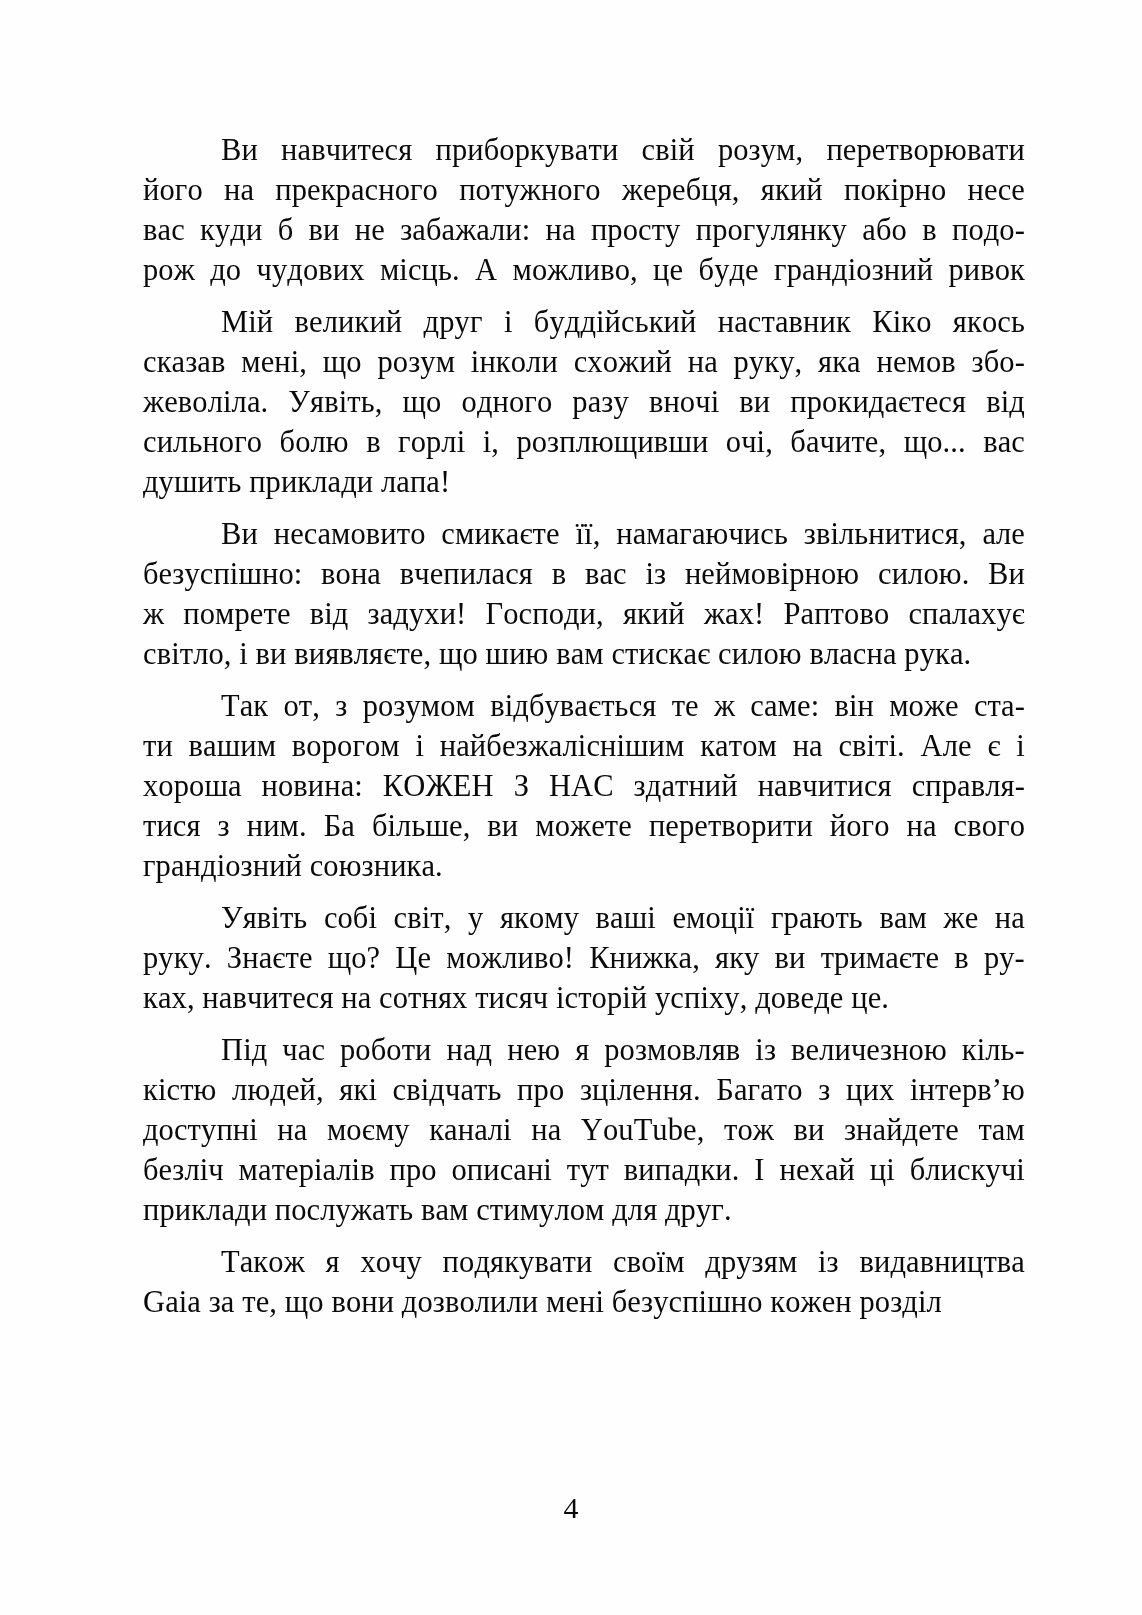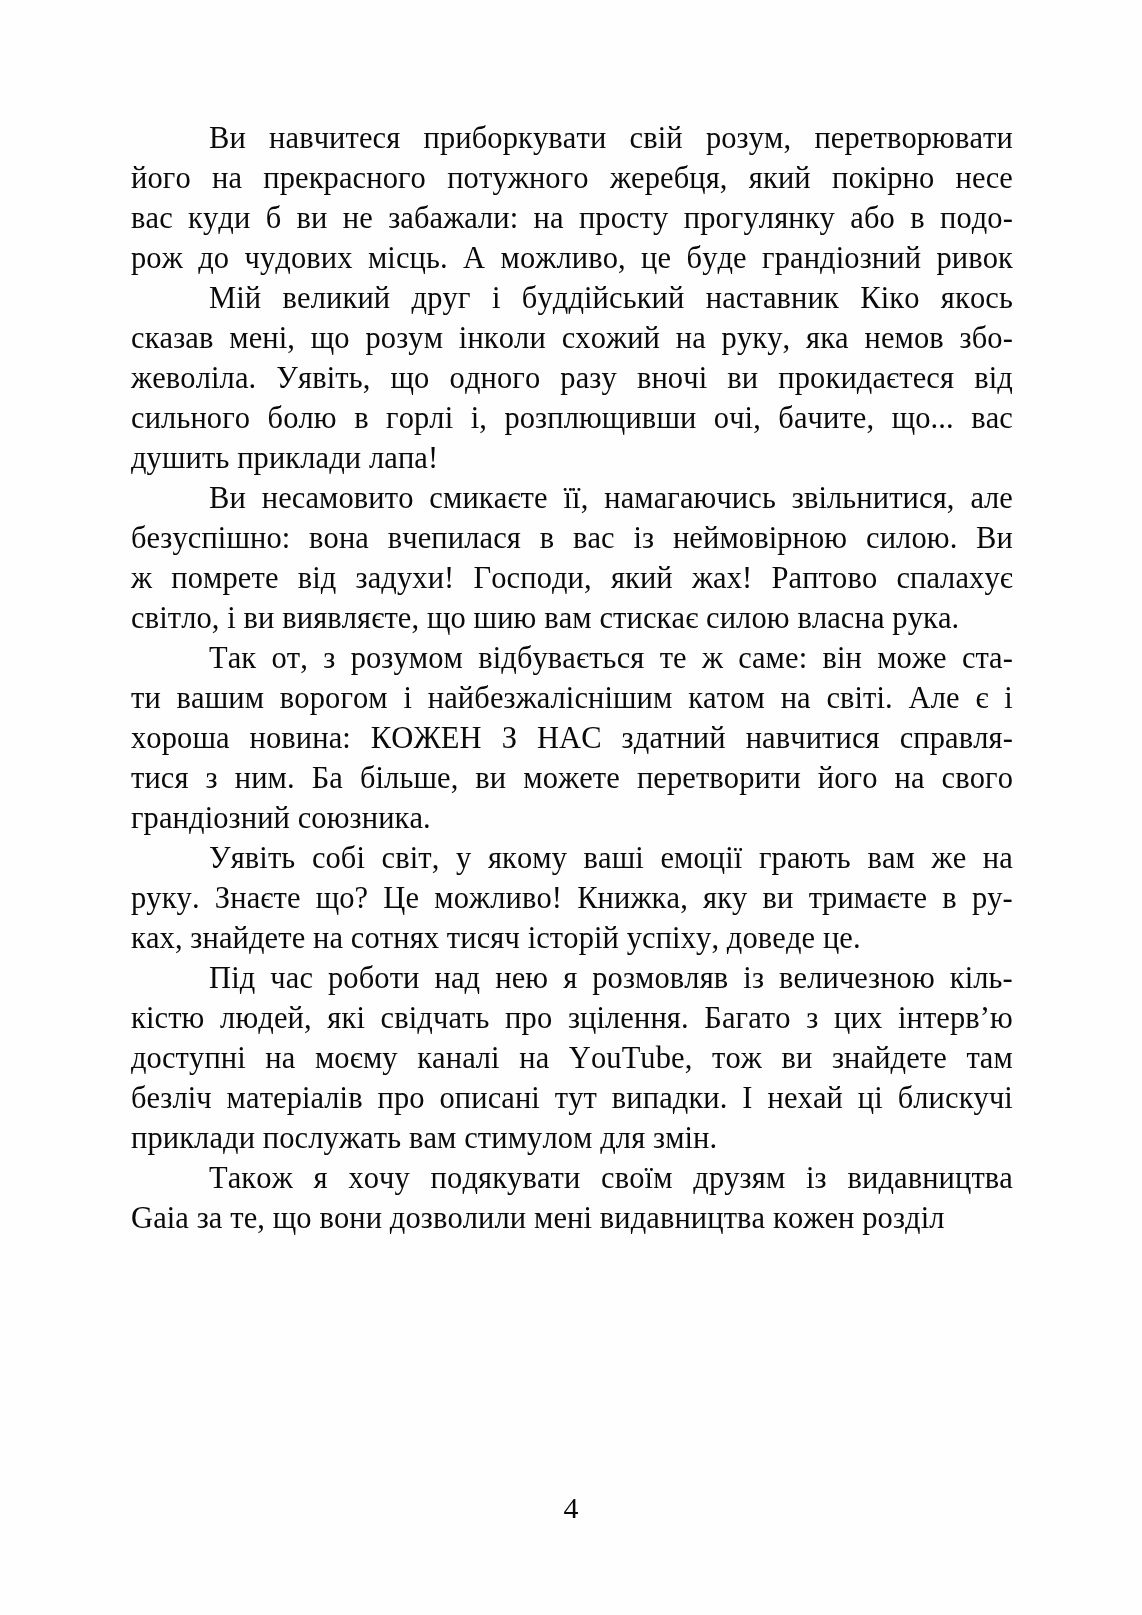--- a/index.html
+++ b/index.html
@@ -16,21 +16,21 @@
     font-family: "Liberation Serif", "DejaVu Serif", serif;
     color: #0a0a0a;
   }
   .text-block {
     position: absolute;
     left: 131px;
     top: 118px;
     width: 882px;
   }
   .para {
-    margin: 0;
+    margin: 12px;
     padding: 0;
   }
   
   .line {
     display: block;
     width: 100%;
     height: 40px;
     line-height: 40px;
     font-size: 30.5px;
     letter-spacing: 0.1px;
@@ -91,28 +91,28 @@
       <p class="para">
         <span class="line indent" style="text-align: left; text-align-last: left; word-spacing: 0px;"><span class="w" style="margin-right: 15.2281px;">Так</span><span class="w" style="margin-right: 15.2281px;">от,</span><span class="w" style="margin-right: 15.2281px;">з</span><span class="w" style="margin-right: 15.2281px;">розумом</span><span class="w" style="margin-right: 15.2281px;">відбувається</span><span class="w" style="margin-right: 15.2281px;">те</span><span class="w" style="margin-right: 15.2281px;">ж</span><span class="w" style="margin-right: 15.2281px;">саме:</span><span class="w" style="margin-right: 15.2281px;">він</span><span class="w" style="margin-right: 15.2281px;">може</span><span class="w">ста-</span></span>
         <span class="line" style="text-align: left; text-align-last: left; word-spacing: 0px;"><span class="w" style="margin-right: 15.7297px;">ти</span><span class="w" style="margin-right: 15.7297px;">вашим</span><span class="w" style="margin-right: 15.7297px;">ворогом</span><span class="w" style="margin-right: 15.7297px;">і</span><span class="w" style="margin-right: 15.7297px;">найбезжаліснішим</span><span class="w" style="margin-right: 15.7297px;">катом</span><span class="w" style="margin-right: 15.7297px;">на</span><span class="w" style="margin-right: 15.7297px;">світі.</span><span class="w" style="margin-right: 15.7297px;">Але</span><span class="w" style="margin-right: 15.7297px;">є</span><span class="w">і</span></span>
         <span class="line" style="text-align: left; text-align-last: left; word-spacing: 0px;"><span class="w" style="margin-right: 19.9509px;">хороша</span><span class="w" style="margin-right: 19.9509px;">новина:</span><span class="w" style="margin-right: 19.9509px;">КОЖЕН</span><span class="w" style="margin-right: 19.9509px;">З</span><span class="w" style="margin-right: 19.9509px;">НАС</span><span class="w" style="margin-right: 19.9509px;">здатний</span><span class="w" style="margin-right: 19.9509px;">навчитися</span><span class="w">справля-</span></span>
         <span class="line" style="text-align: left; text-align-last: left; word-spacing: 0px;"><span class="w" style="margin-right: 16.9703px;">тися</span><span class="w" style="margin-right: 16.9703px;">з</span><span class="w" style="margin-right: 16.9703px;">ним.</span><span class="w" style="margin-right: 16.9703px;">Ба</span><span class="w" style="margin-right: 16.9703px;">більше,</span><span class="w" style="margin-right: 16.9703px;">ви</span><span class="w" style="margin-right: 16.9703px;">можете</span><span class="w" style="margin-right: 16.9703px;">перетворити</span><span class="w" style="margin-right: 16.9703px;">його</span><span class="w" style="margin-right: 16.9703px;">на</span><span class="w">свого</span></span>
         <span class="line lastline">грандіозний союзника.</span>
       </p>
       <p class="para">
         <span class="line indent" style="text-align: left; text-align-last: left; word-spacing: 0px;"><span class="w" style="margin-right: 16.5453px;">Уявіть</span><span class="w" style="margin-right: 16.5453px;">собі</span><span class="w" style="margin-right: 16.5453px;">світ,</span><span class="w" style="margin-right: 16.5453px;">у</span><span class="w" style="margin-right: 16.5453px;">якому</span><span class="w" style="margin-right: 16.5453px;">ваші</span><span class="w" style="margin-right: 16.5453px;">емоції</span><span class="w" style="margin-right: 16.5453px;">грають</span><span class="w" style="margin-right: 16.5453px;">вам</span><span class="w" style="margin-right: 16.5453px;">же</span><span class="w">на</span></span>
         <span class="line" style="text-align: left; text-align-last: left; word-spacing: 0px;"><span class="w" style="margin-right: 15.1391px;">руку.</span><span class="w" style="margin-right: 15.1391px;">Знаєте</span><span class="w" style="margin-right: 15.1391px;">що?</span><span class="w" style="margin-right: 15.1391px;">Це</span><span class="w" style="margin-right: 15.1391px;">можливо!</span><span class="w" style="margin-right: 15.1391px;">Книжка,</span><span class="w" style="margin-right: 15.1391px;">яку</span><span class="w" style="margin-right: 15.1391px;">ви</span><span class="w" style="margin-right: 15.1391px;">тримаєте</span><span class="w" style="margin-right: 15.1391px;">в</span><span class="w">ру-</span></span>
-        <span class="line lastline">ках, знайдете на сотнях тисяч історій успіху, доведе це.</span>
+        <span class="line lastline">ках, навчитеся на сотнях тисяч історій успіху, доведе це.</span>
       </p>
       <p class="para">
         <span class="line indent" style="text-align: left; text-align-last: left; word-spacing: 0px;"><span class="w" style="margin-right: 14.9983px;">Під</span><span class="w" style="margin-right: 14.9983px;">час</span><span class="w" style="margin-right: 14.9983px;">роботи</span><span class="w" style="margin-right: 14.9983px;">над</span><span class="w" style="margin-right: 14.9983px;">нею</span><span class="w" style="margin-right: 14.9983px;">я</span><span class="w" style="margin-right: 14.9983px;">розмовляв</span><span class="w" style="margin-right: 14.9983px;">із</span><span class="w" style="margin-right: 14.9983px;">величезною</span><span class="w">кіль-</span></span>
         <span class="line" style="text-align: left; text-align-last: left; word-spacing: 0px;"><span class="w" style="margin-right: 15.6458px;">кістю</span><span class="w" style="margin-right: 15.6458px;">людей,</span><span class="w" style="margin-right: 15.6458px;">які</span><span class="w" style="margin-right: 15.6458px;">свідчать</span><span class="w" style="margin-right: 15.6458px;">про</span><span class="w" style="margin-right: 15.6458px;">зцілення.</span><span class="w" style="margin-right: 15.6458px;">Багато</span><span class="w" style="margin-right: 15.6458px;">з</span><span class="w" style="margin-right: 15.6458px;">цих</span><span class="w">інтерв’ю</span></span>
         <span class="line" style="text-align: left; text-align-last: left; word-spacing: 0px;"><span class="w" style="margin-right: 19.5451px;">доступні</span><span class="w" style="margin-right: 19.5451px;">на</span><span class="w" style="margin-right: 19.5451px;">моєму</span><span class="w" style="margin-right: 19.5451px;">каналі</span><span class="w" style="margin-right: 19.5451px;">на</span><span class="w" style="margin-right: 19.5451px;">YouTube,</span><span class="w" style="margin-right: 19.5451px;">тож</span><span class="w" style="margin-right: 19.5451px;">ви</span><span class="w" style="margin-right: 19.5451px;">знайдете</span><span class="w">там</span></span>
         <span class="line" style="text-align: left; text-align-last: left; word-spacing: 0px;"><span class="w" style="margin-right: 14.8524px;">безліч</span><span class="w" style="margin-right: 14.8524px;">матеріалів</span><span class="w" style="margin-right: 14.8524px;">про</span><span class="w" style="margin-right: 14.8524px;">описані</span><span class="w" style="margin-right: 14.8524px;">тут</span><span class="w" style="margin-right: 14.8524px;">випадки.</span><span class="w" style="margin-right: 14.8524px;">І</span><span class="w" style="margin-right: 14.8524px;">нехай</span><span class="w" style="margin-right: 14.8524px;">ці</span><span class="w">блискучі</span></span>
-        <span class="line lastline">приклади послужать вам стимулом для змін.</span>
+        <span class="line lastline">приклади послужать вам стимулом для друг.</span>
       </p>
       <p class="para">
         <span class="line indent" style="text-align: left; text-align-last: left; word-spacing: 0px;"><span class="w" style="margin-right: 20.721px;">Також</span><span class="w" style="margin-right: 20.721px;">я</span><span class="w" style="margin-right: 20.721px;">хочу</span><span class="w" style="margin-right: 20.721px;">подякувати</span><span class="w" style="margin-right: 20.721px;">своїм</span><span class="w" style="margin-right: 20.721px;">друзям</span><span class="w" style="margin-right: 20.721px;">із</span><span class="w">видавництва</span></span>
-        <span class="line lastline">Gaia за те, що вони дозволили мені видавництва кожен розділ</span>
+        <span class="line lastline">Gaia за те, що вони дозволили мені безуспішно кожен розділ</span>
       </p>
     </div>
   <div class="pageno">4</div>
 </div>
 
 </body></html>

